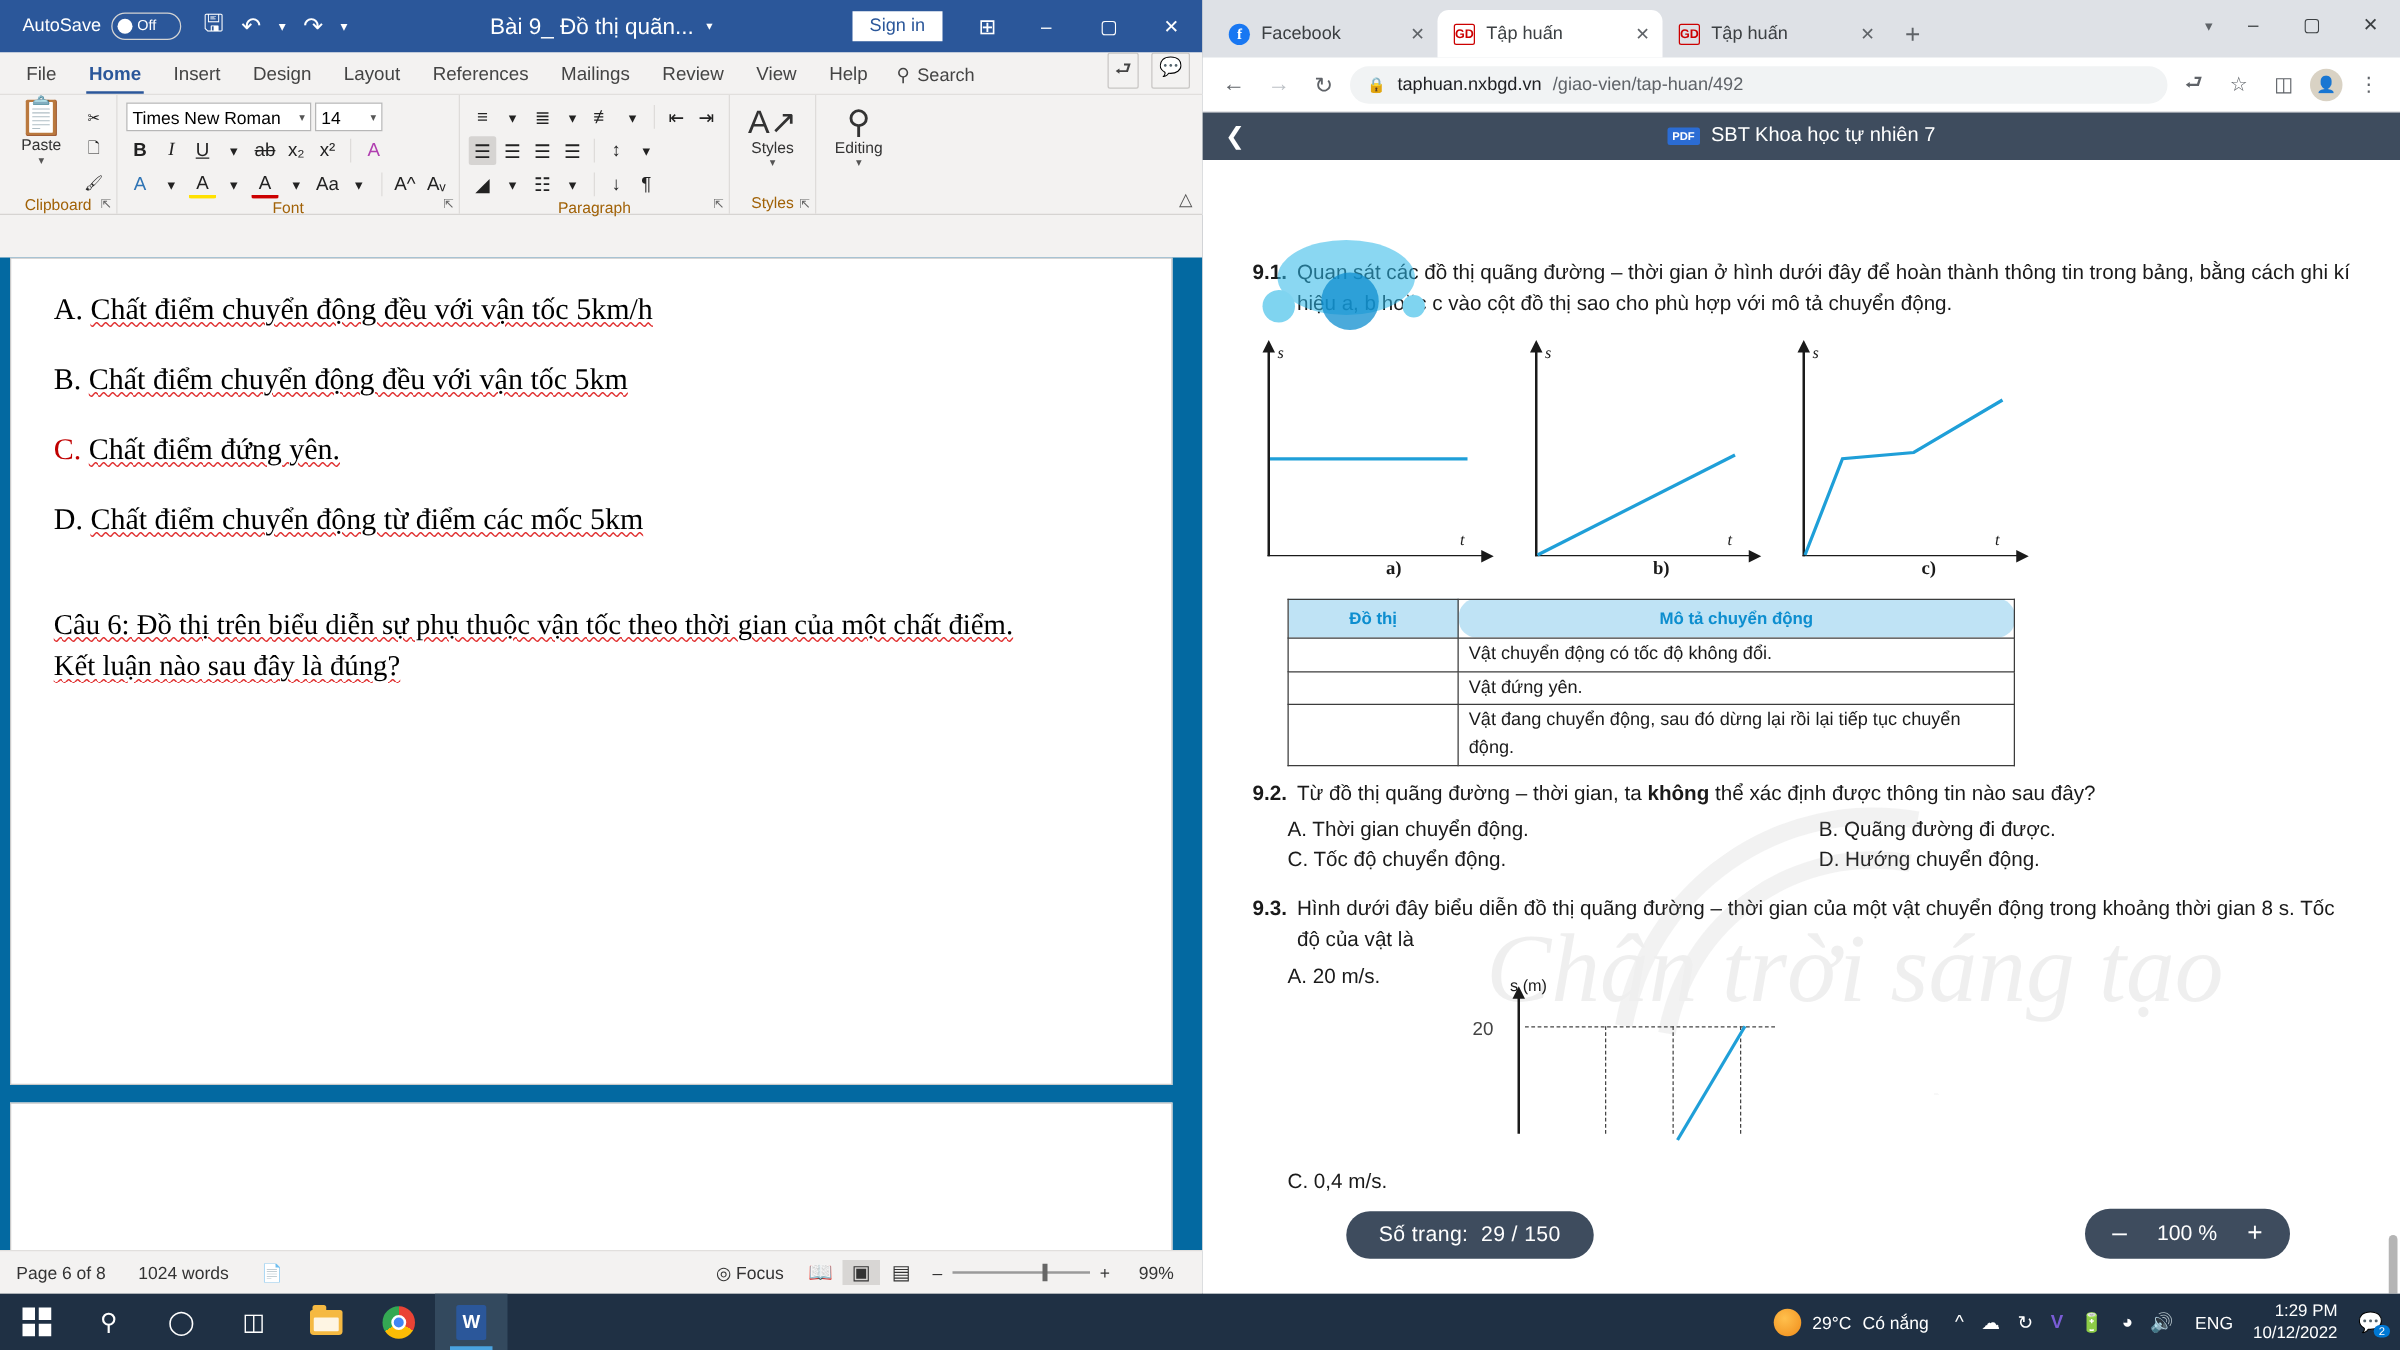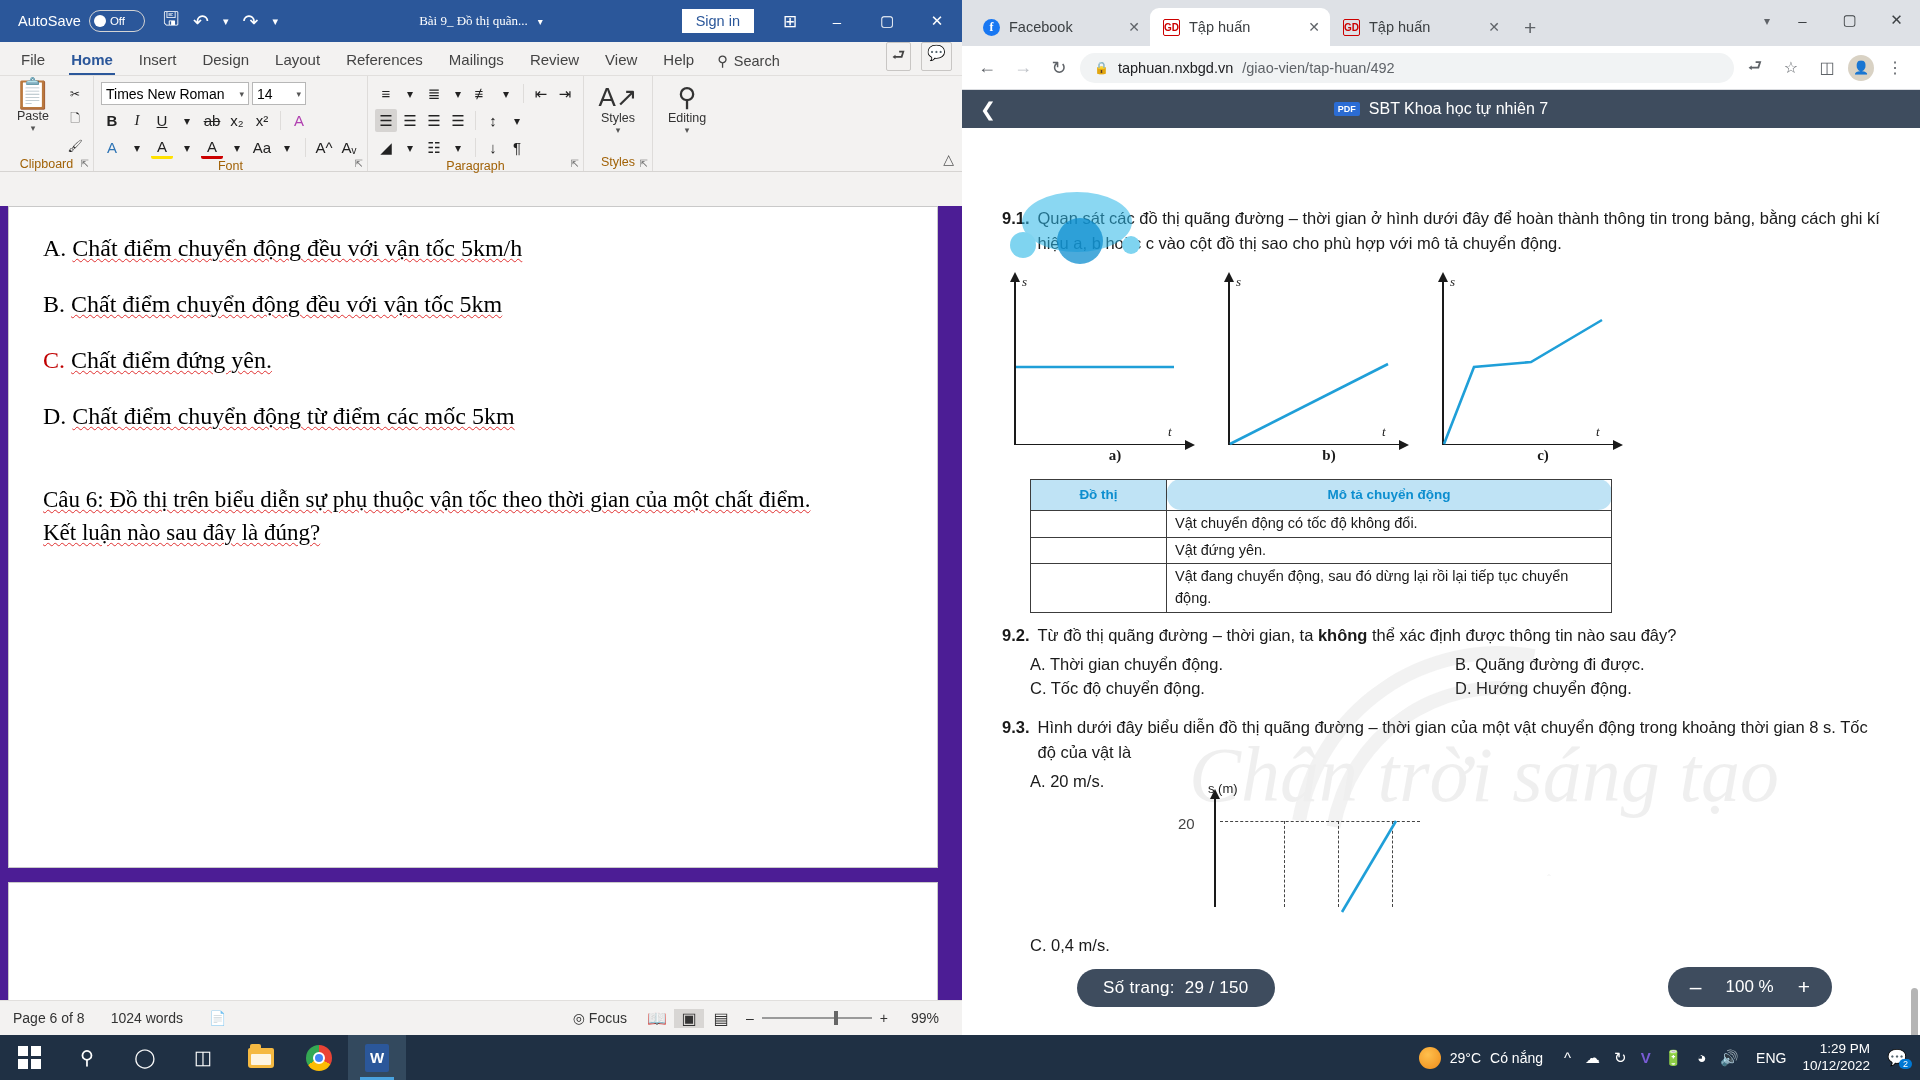--- a/index.html
+++ b/index.html
@@ -28,21 +28,21 @@
   }
   .toggle-knob { width: 12px; height: 12px; border-radius: 50%; background: #fff; }
   .qat { display: flex; align-items: center; gap: 14px; margin-left: 18px; font-size: 19px; }
   .qat span { cursor: pointer; }
   .qat .caret { font-size: 11px; }
   .doc-title-wrap {
     position: absolute; left: 0; right: 0; text-align: center;
     display: flex; align-items: center; justify-content: center; gap: 10px;
     pointer-events: none;
   }
-  .doc-title { font-size: 13px; pointer-events: auto; font-family: Liberation Serif, serif; }
+  .doc-title { font-size: 18px; pointer-events: auto; }
   .doc-title-caret { font-size: 10px; pointer-events: auto; }
   .titlebar-right {
     position: absolute; right: 0; top: 0; height: 42px;
     display: flex; align-items: center;
   }
   .signin-btn {
     background: #fff; color: #2b579a; font-size: 14.5px;
     padding: 4px 14px; margin-right: 14px; cursor: pointer;
   }
   .ribbon-display { width: 44px; text-align: center; font-size: 17px; }
@@ -90,21 +90,21 @@
   .para-rows { display:flex; flex-direction: column; gap: 4px; padding-top:3px; }
   .para-row { display:flex; align-items:center; gap:2px; }
   .sep-v { width:1px; background:#dedcda; margin: 2px 4px; align-self: stretch; }
   .styles-btn, .editing-btn { display:flex; flex-direction:column; align-items:center; width: 54px; font-size:12.5px; color:#333; padding-top: 4px; cursor:pointer;}
   .styles-ico { font-size: 26px; line-height: 28px; }
   .ribbon-collapse { position: absolute; right: 8px; bottom: 4px; font-size: 14px; color:#555; cursor: pointer;}
   .dlg-launch { position:absolute; right:4px; bottom:2px; font-size:10px; color:#666; }
 
   .doc-area {
     position: absolute; left:0; right: 0; top: 206px; bottom: 35px;
-    background: #4c1d95; overflow: hidden;
+    background: #0369a1; overflow: hidden;
   }
   .page {
     position: absolute; left: 8px; top: 0px; width: 930px; height: 662px;
     background: #fff; border: 1px solid #c9c9c9;
   }
   .page2 {
     position: absolute; left: 8px; top: 676px; width: 930px; height: 120px;
     background: #fff; border: 1px solid #c9c9c9;
   }
   .doc-text { padding: 26px 34px; font-family: "Liberation Serif", serif; }

